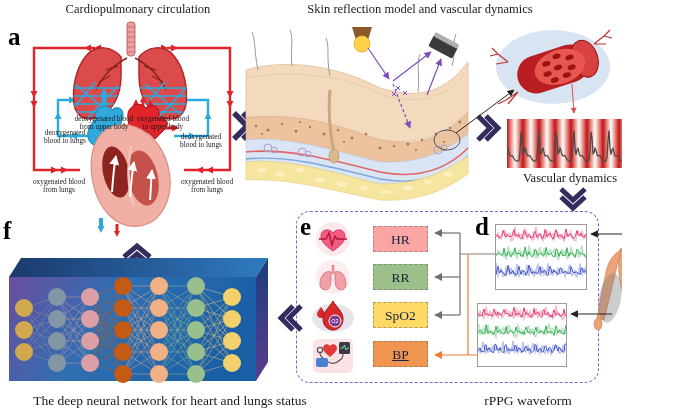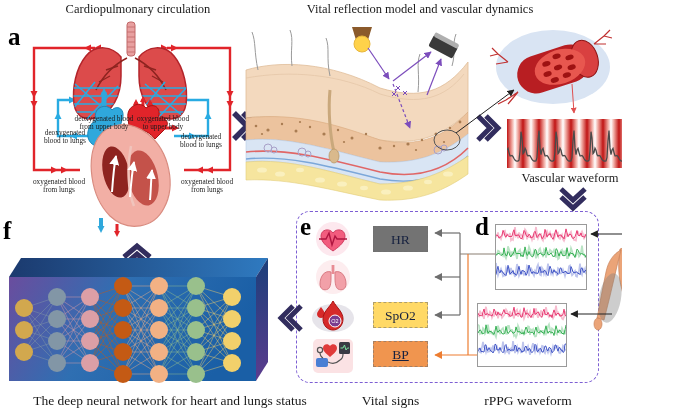--- a/index.html
+++ b/index.html
@@ -22,21 +22,21 @@
   .vlabel{font-size:12.5px;text-align:center;color:#1a1a1a;}
   svg{display:block;}
   #art{position:absolute;left:0;top:0;pointer-events:none;}
 </style>
 </head>
 <body>
 
 <div class="stage">
 
   <div class="abs title" style="left:28px;top:2px;width:220px;">Cardiopulmonary circulation</div>
-  <div class="abs title" style="left:290px;top:2px;width:260px;">Vital reflection model and vascular dynamics</div>
+  <div class="abs title" style="left:290px;top:2px;width:260px;">Skin reflection model and vascular dynamics</div>
 
   <div class="abs pletter" style="left:8px;top:24px;">a</div>
   <div class="abs pletter" style="left:643px;top:26px;">b</div>
   <div class="abs pletter" style="left:658px;top:212px;">c</div>
   <div class="abs pletter" style="left:475px;top:214px;">d</div>
   <div class="abs pletter" style="left:300px;top:214px;">e</div>
   <div class="abs pletter" style="left:3px;top:218px;">f</div>
 
   <div class="abs dashed-panel"></div>
 
@@ -522,21 +522,21 @@
   <div class="abs a-label" style="left:22px;top:178px;width:74px;">oxygenated blood
 from lungs</div>
   <div class="abs a-label" style="left:170px;top:178px;width:74px;">oxygenated blood
 from lungs</div>
 
   <div class="abs striped" style="left:507px;top:119px;width:126px;height:49px;">
     <svg id="ppg-svg" width="126" height="49">
         <path d="M0,30.9L1,29.4L2,33.6L3,36.8L4,36.8L5,36.5L6,37.6L7,39.5L8,41.1L9,41.8L10,42.1L11,42.1L12,41.2L13,32.0L14,12.7L15,19.1L16,34.7L17,33.5L18,29.2L19,31.2L20,35.7L21,37.0L22,36.5L23,36.8L24,38.5L25,40.4L26,41.5L27,42.0L28,42.1L29,42.0L30,38.5L31,21.7L32,11.5L33,28.9L34,35.6L35,30.9L36,29.4L37,33.6L38,36.8L39,36.8L40,36.5L41,37.6L42,39.5L43,41.1L44,41.8L45,42.1L46,42.1L47,41.2L48,32.0L49,12.7L50,19.1L51,34.7L52,33.5L53,29.2L54,31.2L55,35.7L56,37.0L57,36.5L58,36.8L59,38.5L60,40.4L61,41.5L62,42.0L63,42.1L64,42.0L65,38.5L66,21.7L67,11.5L68,28.9L69,35.6L70,30.9L71,29.4L72,33.6L73,36.8L74,36.8L75,36.5L76,37.6L77,39.5L78,41.1L79,41.8L80,42.1L81,42.1L82,41.2L83,32.0L84,12.7L85,19.1L86,34.7L87,33.5L88,29.2L89,31.2L90,35.7L91,37.0L92,36.5L93,36.8L94,38.5L95,40.4L96,41.5L97,42.0L98,42.1L99,42.0L100,38.5L101,21.7L102,11.5L103,28.9L104,35.6L105,30.9L106,29.4L107,33.6L108,36.8L109,36.8L110,36.5L111,37.6L112,39.5L113,41.1L114,41.8L115,42.1L116,42.1L117,41.2L118,32.0L119,12.7L120,19.1L121,34.7L122,33.5L123,29.2L124,31.2L125,35.7L126,37.0" fill="none" stroke="#4a4a4a" stroke-width="1.3" opacity="1"></path>
       </svg>
   </div>
-  <div class="abs vlabel" style="left:500px;top:171px;width:140px;">Vascular waveform</div>
+  <div class="abs vlabel" style="left:500px;top:171px;width:140px;">Vascular dynamics</div>
 
   <div class="abs wavebox" style="left:495px;top:224px;width:92px;height:66px;">
     <svg id="wave1" width="90" height="64">
         <path d="M0,10.4L1,10.0L2,10.8L3,13.0L4,12.7L5,11.4L6,10.3L7,5.4L8,7.4L9,11.4L10,12.1L11,9.5L12,10.4L13,11.8L14,11.2L15,11.7L16,11.2L17,7.1L18,4.8L19,10.4L20,10.3L21,10.6L22,9.8L23,10.2L24,12.9L25,13.5L26,13.6L27,9.6L28,5.5L29,6.8L30,10.0L31,11.7L32,11.3L33,9.2L34,10.1L35,13.1L36,12.2L37,12.1L38,7.7L39,6.3L40,9.0L41,12.6L42,11.3L43,9.2L44,9.0L45,10.5L46,13.7L47,12.8L48,10.3L49,4.4L50,7.6L51,12.2L52,9.7L53,10.2L54,8.4L55,11.0L56,12.7L57,14.3L58,11.7L59,7.3L60,4.7L61,8.7L62,12.2L63,10.0L64,10.4L65,9.8L66,12.0L67,12.1L68,13.9L69,9.1L70,3.9L71,8.0L72,11.8L73,9.8L74,9.3L75,9.5L76,12.6L77,13.4L78,13.1L79,11.7L80,8.8L81,5.5L82,9.9L83,10.9L84,10.3L85,8.0L86,11.7L87,11.2L88,12.3L89,11.6L90,8.9" fill="none" stroke="#E8336E" stroke-width="1" opacity="0.95"></path>
         <path d="M0,12.3L1,10.7L2,7.5L3,12.4L4,11.8L5,14.0L6,10.7L7,8.5L8,6.1L9,5.7L10,11.2L11,9.1L12,9.7L13,10.6L14,8.0L15,15.3L16,14.0L17,14.9L18,8.5L19,2.1L20,11.1L21,9.8L22,13.3L23,7.5L24,11.0L25,9.5L26,10.4L27,14.9L28,9.5L29,4.4L30,5.8L31,14.3L32,9.4L33,12.2L34,12.1L35,11.7L36,14.9L37,11.7L38,14.8L39,8.7L40,2.0L41,9.2L42,13.4L43,10.9L44,8.9L45,8.8L46,14.1L47,15.6L48,10.0L49,14.1L50,6.8L51,5.8L52,9.3L53,9.1L54,7.3L55,11.1L56,9.5L57,9.2L58,14.1L59,11.4L60,6.5L61,7.7L62,7.5L63,13.2L64,13.9L65,11.1L66,9.5L67,14.5L68,16.0L69,13.3L70,11.3L71,8.7L72,9.7L73,9.9L74,8.1L75,6.7L76,11.2L77,12.1L78,15.0L79,15.1L80,15.5L81,6.9L82,6.8L83,9.7L84,10.3L85,8.2L86,6.5L87,9.3L88,14.3L89,10.6L90,12.3" fill="none" stroke="#E8336E" stroke-width="1.7" opacity="0.33"></path>
         <path d="M0,30.3L1,29.1L2,28.7L3,28.2L4,29.5L5,30.6L6,29.7L7,29.3L8,22.9L9,27.9L10,30.9L11,30.3L12,26.5L13,27.7L14,30.9L15,31.8L16,29.5L17,29.0L18,26.4L19,22.8L20,28.3L21,28.9L22,28.1L23,28.9L24,28.1L25,31.4L26,30.2L27,31.8L28,28.2L29,21.9L30,26.2L31,30.4L32,29.7L33,26.5L34,29.5L35,30.6L36,31.9L37,31.6L38,28.8L39,24.5L40,24.9L41,29.4L42,30.2L43,29.0L44,28.0L45,28.2L46,30.0L47,29.7L48,30.3L49,28.6L50,22.4L51,26.6L52,29.5L53,29.8L54,29.3L55,27.7L56,29.7L57,31.7L58,31.0L59,31.3L60,23.7L61,24.4L62,27.8L63,31.1L64,28.1L65,26.5L66,29.1L67,31.0L68,30.3L69,30.9L70,29.2L71,22.7L72,27.8L73,31.2L74,27.7L75,28.2L76,28.7L77,28.5L78,30.7L79,32.5L80,28.4L81,24.1L82,25.1L83,27.2L84,28.8L85,29.2L86,28.2L87,29.8L88,29.7L89,30.1L90,32.6" fill="none" stroke="#2FAE4E" stroke-width="1" opacity="0.95"></path>
         <path d="M0,30.7L1,28.9L2,25.7L3,26.2L4,28.3L5,28.1L6,29.6L7,30.9L8,27.7L9,31.5L10,33.5L11,30.2L12,21.3L13,24.3L14,27.1L15,31.4L16,26.4L17,30.0L18,29.7L19,26.9L20,29.4L21,34.0L22,27.2L23,25.8L24,24.7L25,31.0L26,27.0L27,31.4L28,26.4L29,27.2L30,28.4L31,34.2L32,26.4L33,21.8L34,24.4L35,29.6L36,29.8L37,30.0L38,25.6L39,27.8L40,33.3L41,28.5L42,31.1L43,24.7L44,23.4L45,27.5L46,27.7L47,32.1L48,24.6L49,25.8L50,32.5L51,28.4L52,29.0L53,27.6L54,24.7L55,25.7L56,27.0L57,27.2L58,25.0L59,28.8L60,32.5L61,27.2L62,34.1L63,33.2L64,28.4L65,25.5L66,24.8L67,30.7L68,25.6L69,29.6L70,24.8L71,33.1L72,33.1L73,29.5L74,29.5L75,23.1L76,25.8L77,29.7L78,30.0L79,31.1L80,30.9L81,28.0L82,27.2L83,31.6L84,30.4L85,27.3L86,20.5L87,28.6L88,29.2L89,31.6L90,30.6" fill="none" stroke="#2FAE4E" stroke-width="1.7" opacity="0.33"></path>
         <path d="M0,49.7L1,44.7L2,41.3L3,46.6L4,47.9L5,45.2L6,46.8L7,47.2L8,49.2L9,49.5L10,50.6L11,46.1L12,40.3L13,44.3L14,49.4L15,47.8L16,47.2L17,45.6L18,49.0L19,48.5L20,50.3L21,49.5L22,44.9L23,41.3L24,46.0L25,49.2L26,45.3L27,46.1L28,45.9L29,47.2L30,50.4L31,48.8L32,45.1L33,40.0L34,43.8L35,46.6L36,48.6L37,46.6L38,47.4L39,48.0L40,47.9L41,48.3L42,48.4L43,44.8L44,41.7L45,47.7L46,46.4L47,47.6L48,45.7L49,45.5L50,46.9L51,49.5L52,50.6L53,45.0L54,41.2L55,43.8L56,48.1L57,47.5L58,44.9L59,47.1L60,46.9L61,47.5L62,49.5L63,48.4L64,43.4L65,42.8L66,46.6L67,47.9L68,47.1L69,46.7L70,46.4L71,48.1L72,48.5L73,48.4L74,48.1L75,41.6L76,43.9L77,47.1L78,47.6L79,47.7L80,46.8L81,47.1L82,48.6L83,48.3L84,49.7L85,43.4L86,42.9L87,46.1L88,47.6L89,45.8L90,45.3" fill="none" stroke="#3A4FC4" stroke-width="1" opacity="0.95"></path>
         <path d="M0,37.9L1,45.6L2,50.4L3,47.3L4,46.2L5,43.8L6,46.8L7,51.2L8,50.3L9,50.5L10,42.8L11,45.3L12,46.7L13,44.1L14,48.2L15,42.9L16,48.1L17,46.4L18,48.6L19,51.9L20,45.7L21,39.1L22,42.6L23,50.9L24,48.7L25,48.9L26,48.6L27,46.7L28,49.9L29,48.8L30,48.7L31,40.8L32,41.7L33,51.1L34,44.1L35,43.1L36,44.9L37,48.8L38,50.7L39,45.9L40,47.8L41,42.0L42,39.7L43,45.1L44,49.8L45,50.4L46,42.7L47,44.4L48,49.1L49,46.3L50,49.6L51,45.9L52,38.7L53,44.8L54,46.2L55,49.0L56,46.1L57,49.3L58,45.0L59,46.0L60,47.4L61,51.0L62,43.1L63,43.9L64,48.3L65,48.3L66,47.4L67,44.5L68,47.4L69,51.0L70,47.1L71,48.3L72,48.0L73,41.2L74,40.5L75,47.3L76,50.3L77,49.2L78,47.5L79,46.0L80,51.1L81,51.7L82,47.9L83,46.0L84,38.5L85,47.7L86,49.8L87,44.1L88,46.3L89,43.7L90,49.2" fill="none" stroke="#3A4FC4" stroke-width="1.7" opacity="0.33"></path>
       </svg>
@@ -582,21 +582,21 @@
       <rect x="29" y="6" width="11" height="12" rx="1.5" fill="#3A3A44"></rect>
       <polyline points="30.5,12 33,12 34.5,9 36,14 37.5,12 39,12" fill="none" stroke="#7CE0A0" stroke-width="1"></polyline>
       <path d="M20,10 C18,7 13,8 13,12 C13,16 18,19 20,21 C22,19 27,16 27,12 C27,8 22,7 20,10 Z" fill="#E03A3A"></path>
       <rect x="6" y="22" width="12" height="9" rx="2" fill="#4A7FD4"></rect>
       <path d="M18,26 C22,28 26,28 30,24 M33,18 C33,21 32,23 30,24" fill="none" stroke="#555" stroke-width="1.2"></path>
       <circle cx="10" cy="14" r="2.6" fill="none" stroke="#555" stroke-width="1.2"></circle>
       <path d="M10,16 C10,19 11,21 13,22" fill="none" stroke="#555" stroke-width="1.2"></path>
     </svg>
   </div>
 
-  <div class="abs vital-box" style="top: 226px; background: #737373;"><span>HR</span></div>
+  <div class="abs vital-box" style="top: 226px; background: #fca5a5;"><span>HR</span></div>
+  <div class="abs vital-box" style="top: 264px; background: rgb(156, 192, 138);"><span>RR</span></div>
   <div class="abs vital-box" style="top: 302px; background: rgb(255, 217, 102);"><span>SpO2</span></div>
   <div class="abs vital-box" style="top: 341px; background: rgb(240, 149, 79); text-decoration: underline;"><span>BP</span></div>
 
   <div class="abs cap" style="left:2px;top:393px;width:336px;">The deep neural network for heart and lungs status assessment</div>
-  <div class="abs cap" style="left:338px;top:393px;width:105px;">Vital signs</div>
   <div class="abs cap" style="left:472px;top:393px;width:112px;">rPPG waveform</div>
 
 </div>
 
 </body></html>

